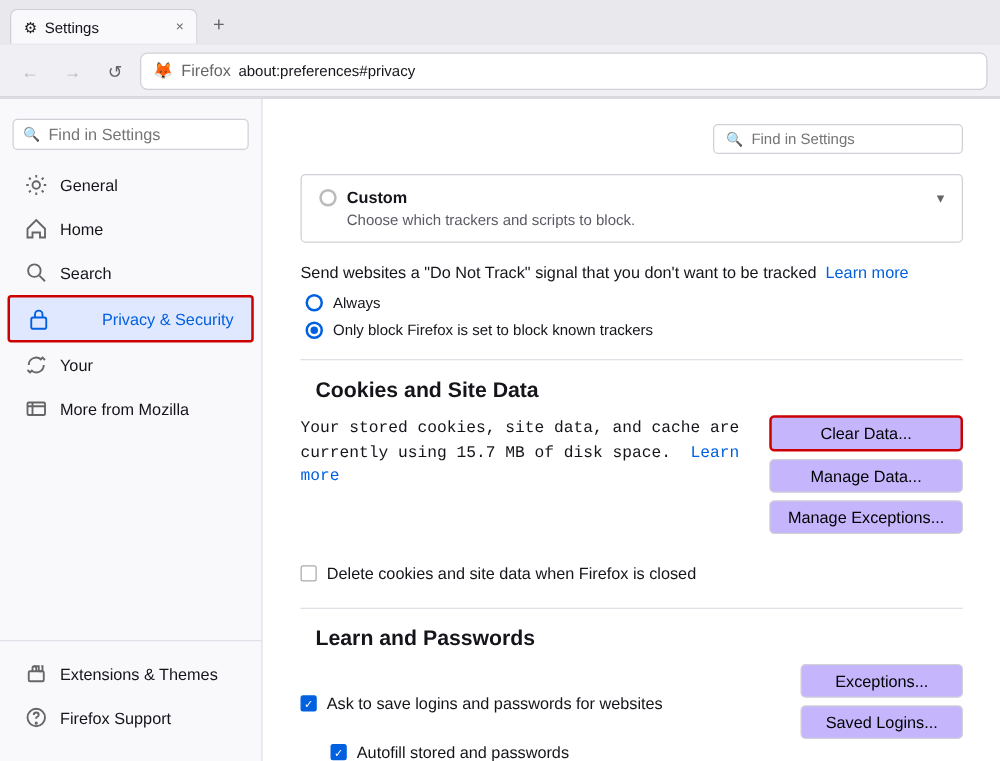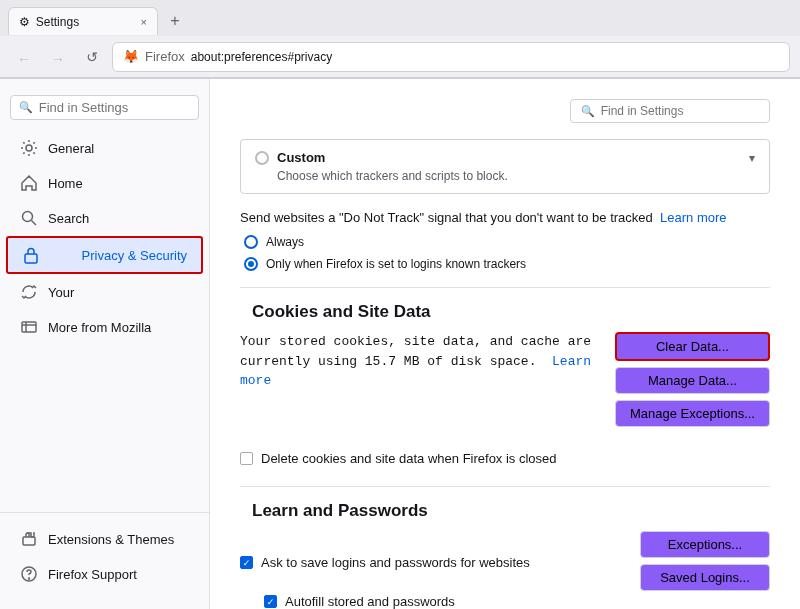--- a/index.html
+++ b/index.html
@@ -61,21 +61,21 @@
     .radio-option { display: flex; align-items: center; gap: 8px; font-size: 12px; }
     .radio-dot { width: 14px; height: 14px; border-radius: 50%; border: 2px solid #0060df; background: #fff; display: flex; align-items: center; justify-content: center; flex-shrink: 0; }
     .radio-dot.checked::after { content: ''; width: 6px; height: 6px; border-radius: 50%; background: #0060df; }
 
     .section-title { font-size: 17px; font-weight: 600; margin-bottom: 10px; color: #15141a; margin-left: 12px; }
 
     .cookies-section { margin-bottom: 20px; }
     .cookies-row { display: flex; align-items: flex-start; justify-content: space-between; margin-bottom: 8px; }
     .cookies-text { font-size: 13px; color: #15141a; line-height: 1.5; max-width: 400px; font-family: Liberation Mono, monospace; }
     .buttons-col { display: flex; flex-direction: column; gap: 6px; margin-left: 20px; }
-    .action-btn { padding: 5px 14px; border: 1px solid #d0d0d6; border-radius: 4px; background: #8b5cf6; cursor: pointer; font-size: 13px; white-space: nowrap; min-width: 130px; text-align: center; }
+    .action-btn { padding: 5px 14px; border: 1px solid #d0d0d6; border-radius: 4px; background: #c4b5fd; cursor: pointer; font-size: 13px; white-space: nowrap; min-width: 130px; text-align: center; }
     .action-btn.highlighted { border: 2px solid #c00; }
 
     .checkbox-row { display: flex; align-items: center; gap: 8px; font-size: 13px; margin-top: 24px; }
 
     .logins-section { margin-bottom: 20px; }
     .logins-row { display: flex; align-items: flex-start; justify-content: space-between; }
     .logins-options { flex: 1; }
     .logins-buttons { display: flex; flex-direction: column; gap: 6px; margin-left: 20px; }
 
     .checkbox-checked { width: 13px; height: 13px; background: #0060df; border: 1px solid #0060df; border-radius: 2px; display: inline-flex; align-items: center; justify-content: center; flex-shrink: 0; }
@@ -236,21 +236,21 @@
         <span>Send websites a "Do Not Track" signal that you don't want to be tracked</span>
         &nbsp;<a href="#" class="learn-more">Learn more</a>
       </div>
       <div class="radio-group">
         <div class="radio-option">
           <span class="radio-dot"></span>
           <span>Always</span>
         </div>
         <div class="radio-option">
           <span class="radio-dot checked"></span>
-          <span>Only when Firefox is set to logins known trackers</span>
+          <span>Only block Firefox is set to block known trackers</span>
         </div>
       </div>
     </div>
 
     <hr class="divider">
 
     <div class="cookies-section">
       <div class="section-title">Cookies and Site Data</div>
       <div class="cookies-row">
         <div class="cookies-text">

